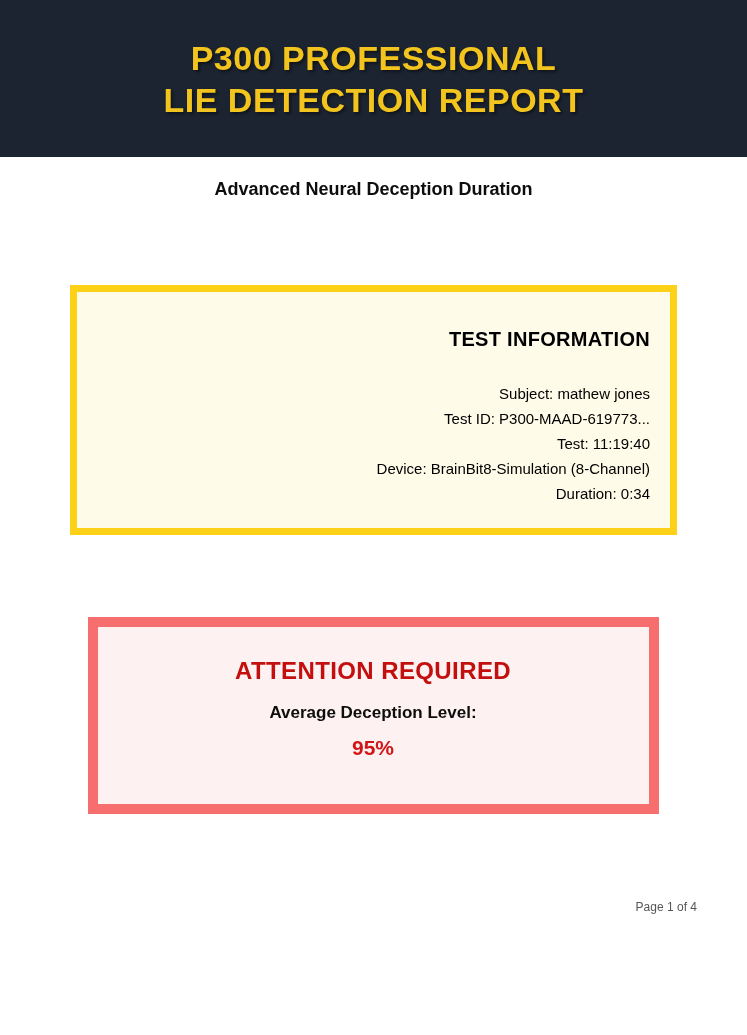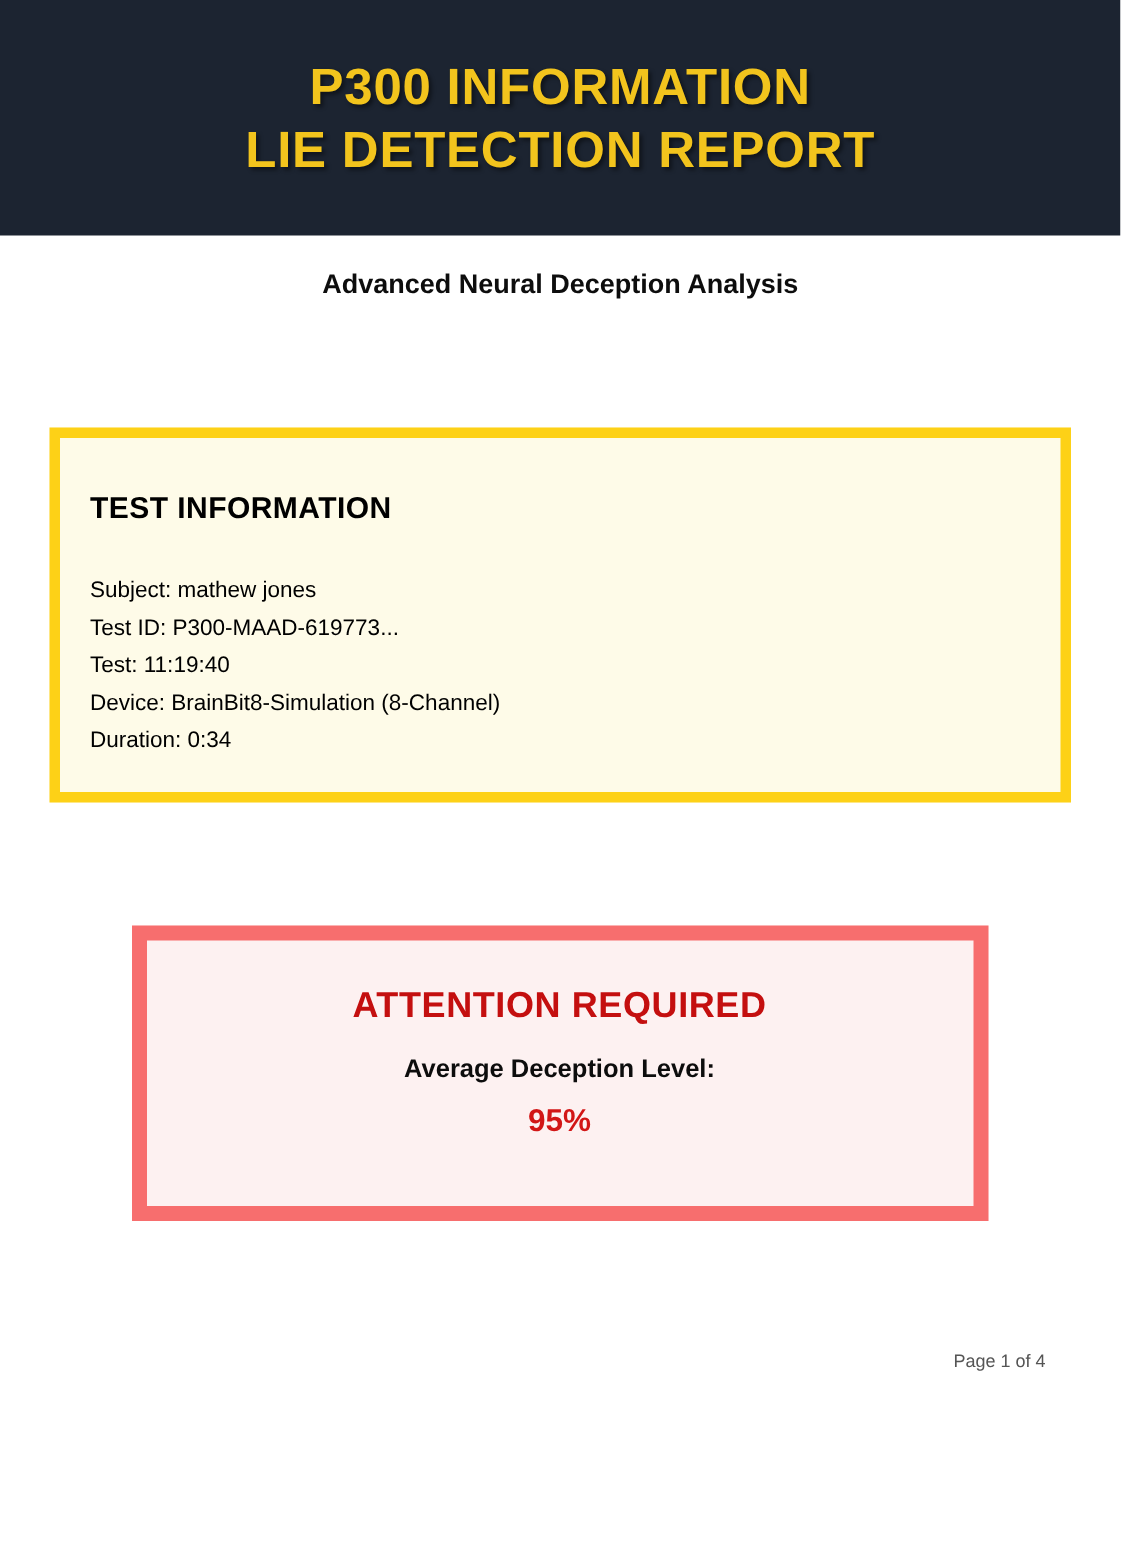--- a/index.html
+++ b/index.html
@@ -38,25 +38,25 @@
   
   .subtitle {
     margin-top: 22px;
     text-align: center;
     font-size: 18px;
     font-weight: bold;
     color: #0d0d0d;
   }
   
   .info-box {
-    width: 681px;
+    width: 607px;
     margin: 85px auto 0 auto;
     border: 7px solid var(--info_border, #fdd117);
     background: var(--info_bg, #fefbe8);
-    text-align: left;
+    text-align: right;
     padding: 36px 20px 22px 20px;
   }
   .info-title {
     margin: 0 0 30px 0;
     font-size: 20px;
     font-weight: bold;
     letter-spacing: 0.3px;
     color: #000000;
   }
   .info-line {
@@ -112,26 +112,26 @@
     padding-left: 30px;
   }
 </style>
 </head>
 <body>
 
 <div class="page">
 
   <header class="report-header">
     <h1 class="report-title">
-      <span>P300 INFORMATION</span><br>
+      <span>P300 PROFESSIONAL</span><br>
       <span>LIE DETECTION REPORT</span>
     </h1>
   </header>
 
-  <div class="subtitle">Advanced Neural Deception Analysis</div>
+  <div class="subtitle">Advanced Neural Deception Duration</div>
 
   <section class="info-box">
     <h2 class="info-title">TEST INFORMATION</h2>
     <div class="info-lines">
         <div class="info-line">Subject: mathew jones</div>
         <div class="info-line">Test ID: P300-MAAD-619773...</div>
         <div class="info-line">Test: 11:19:40</div>
         <div class="info-line">Device: BrainBit8-Simulation (8-Channel)</div>
         <div class="info-line">Duration: 0:34</div>
       </div>

